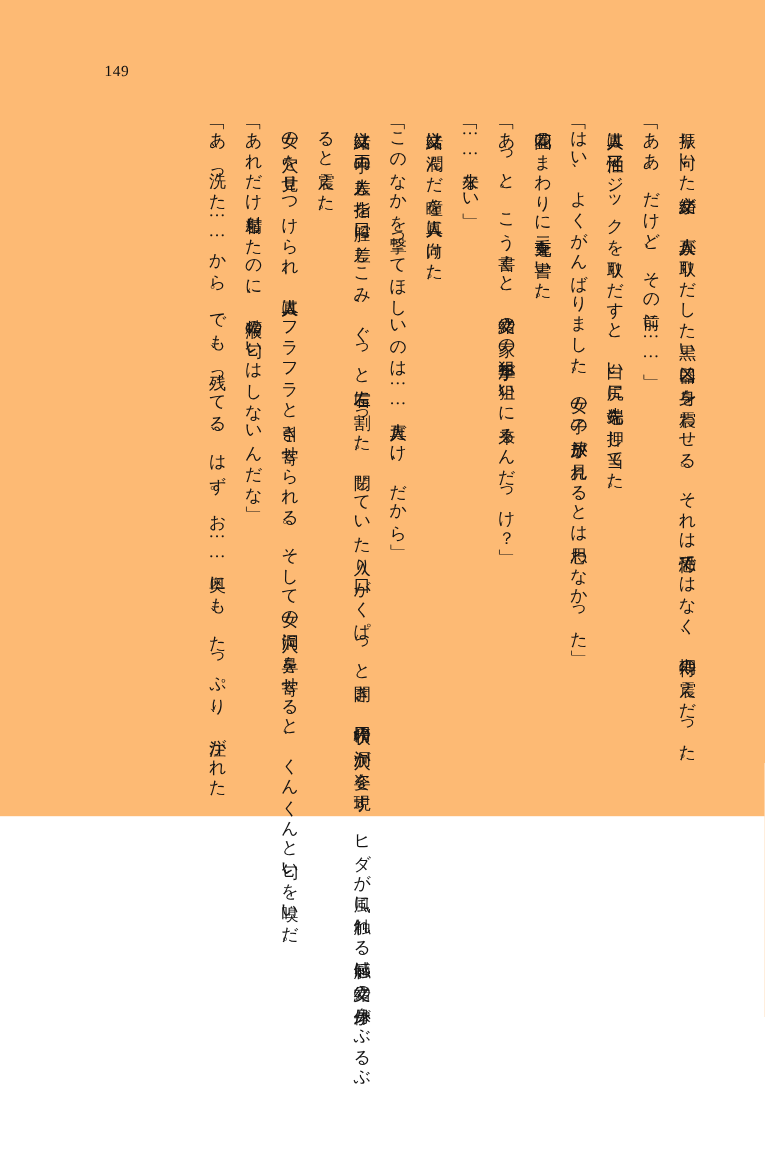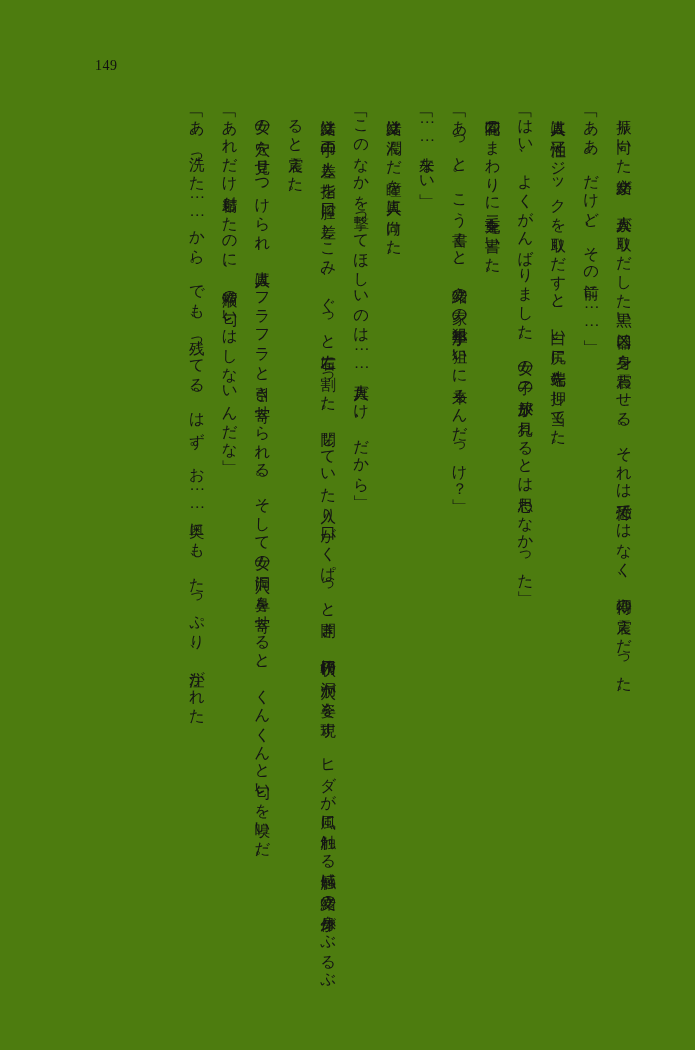--- a/index.html
+++ b/index.html
@@ -10,22 +10,22 @@
   body {
     width: 695px;
     height: 1050px;
     font-family: "Liberation Serif", "DejaVu Serif", serif;
     color: #1a1a1a;
     overflow: hidden;
   }
   #page {
     position: relative;
     width: 695px;
-    height: 1050px;
-    background: #4d7c0f;
+    height: 742px;
+    background: #fdba74;
   }
   #page-number {
     position: absolute;
     top: 58px;
     left: 95px;
     font-size: 14px;
     letter-spacing: 0.5px;
     color: #111;
     font-family: "Liberation Serif", "DejaVu Serif", serif;
   }

